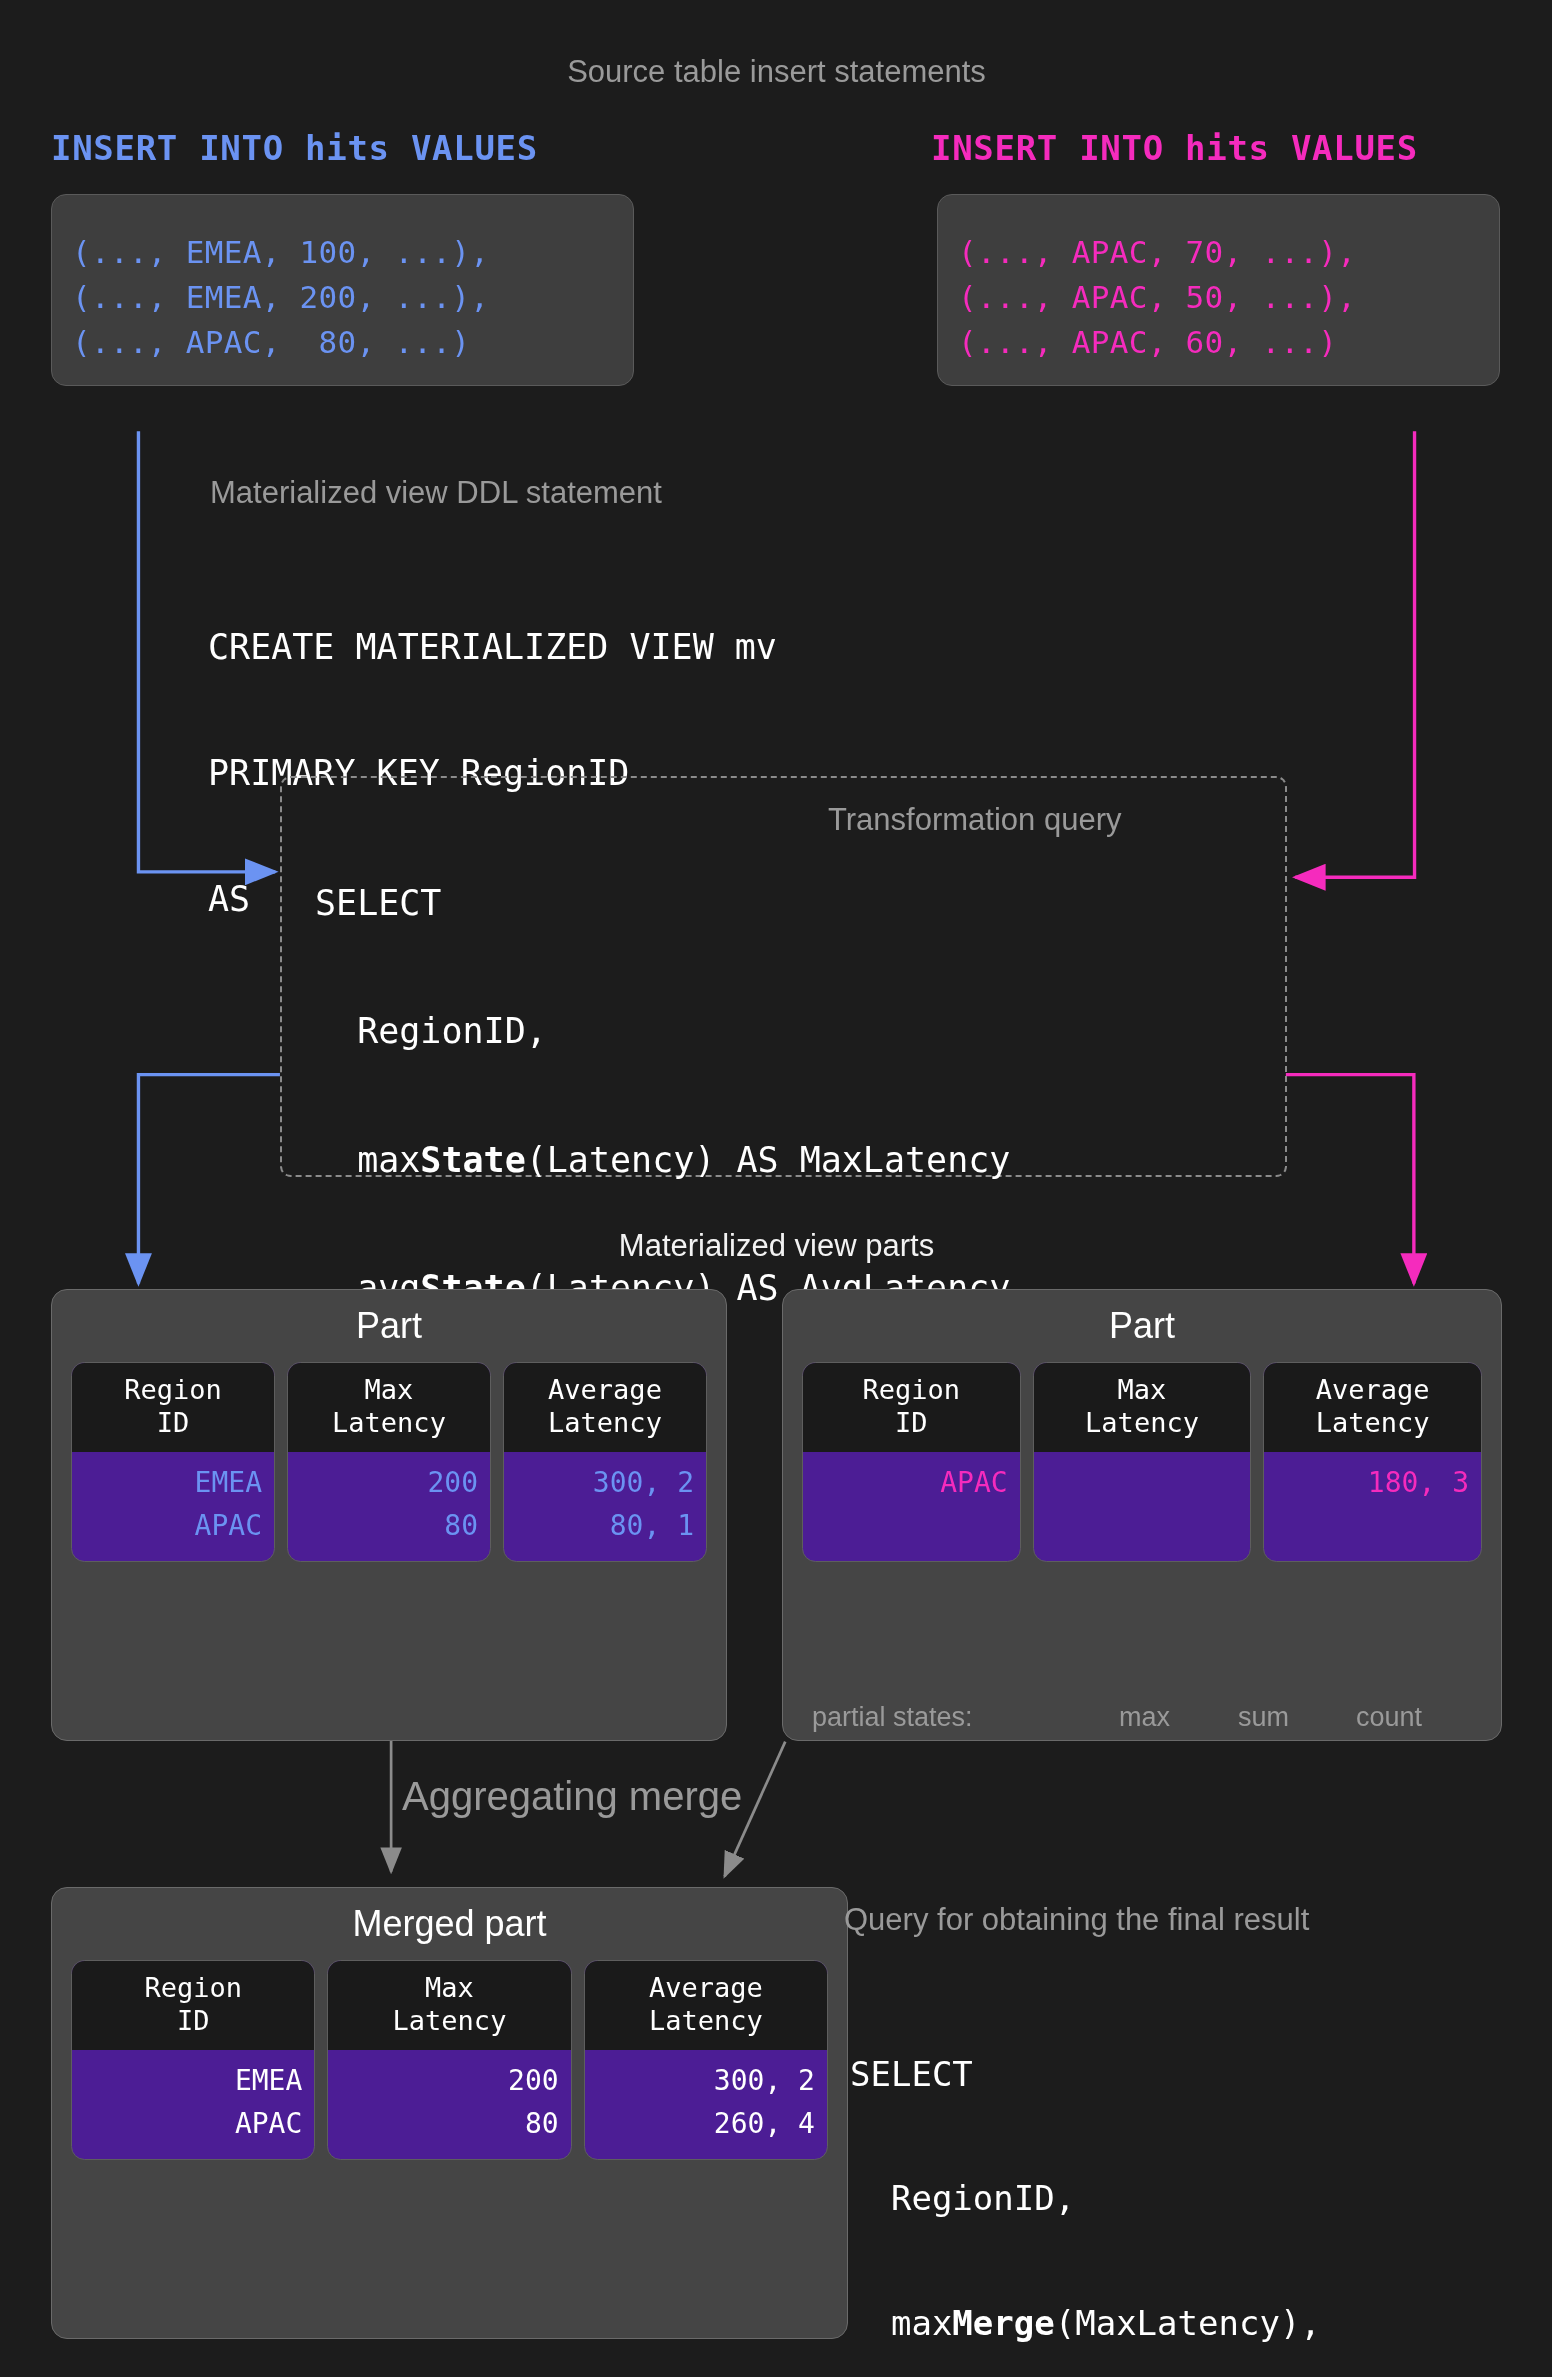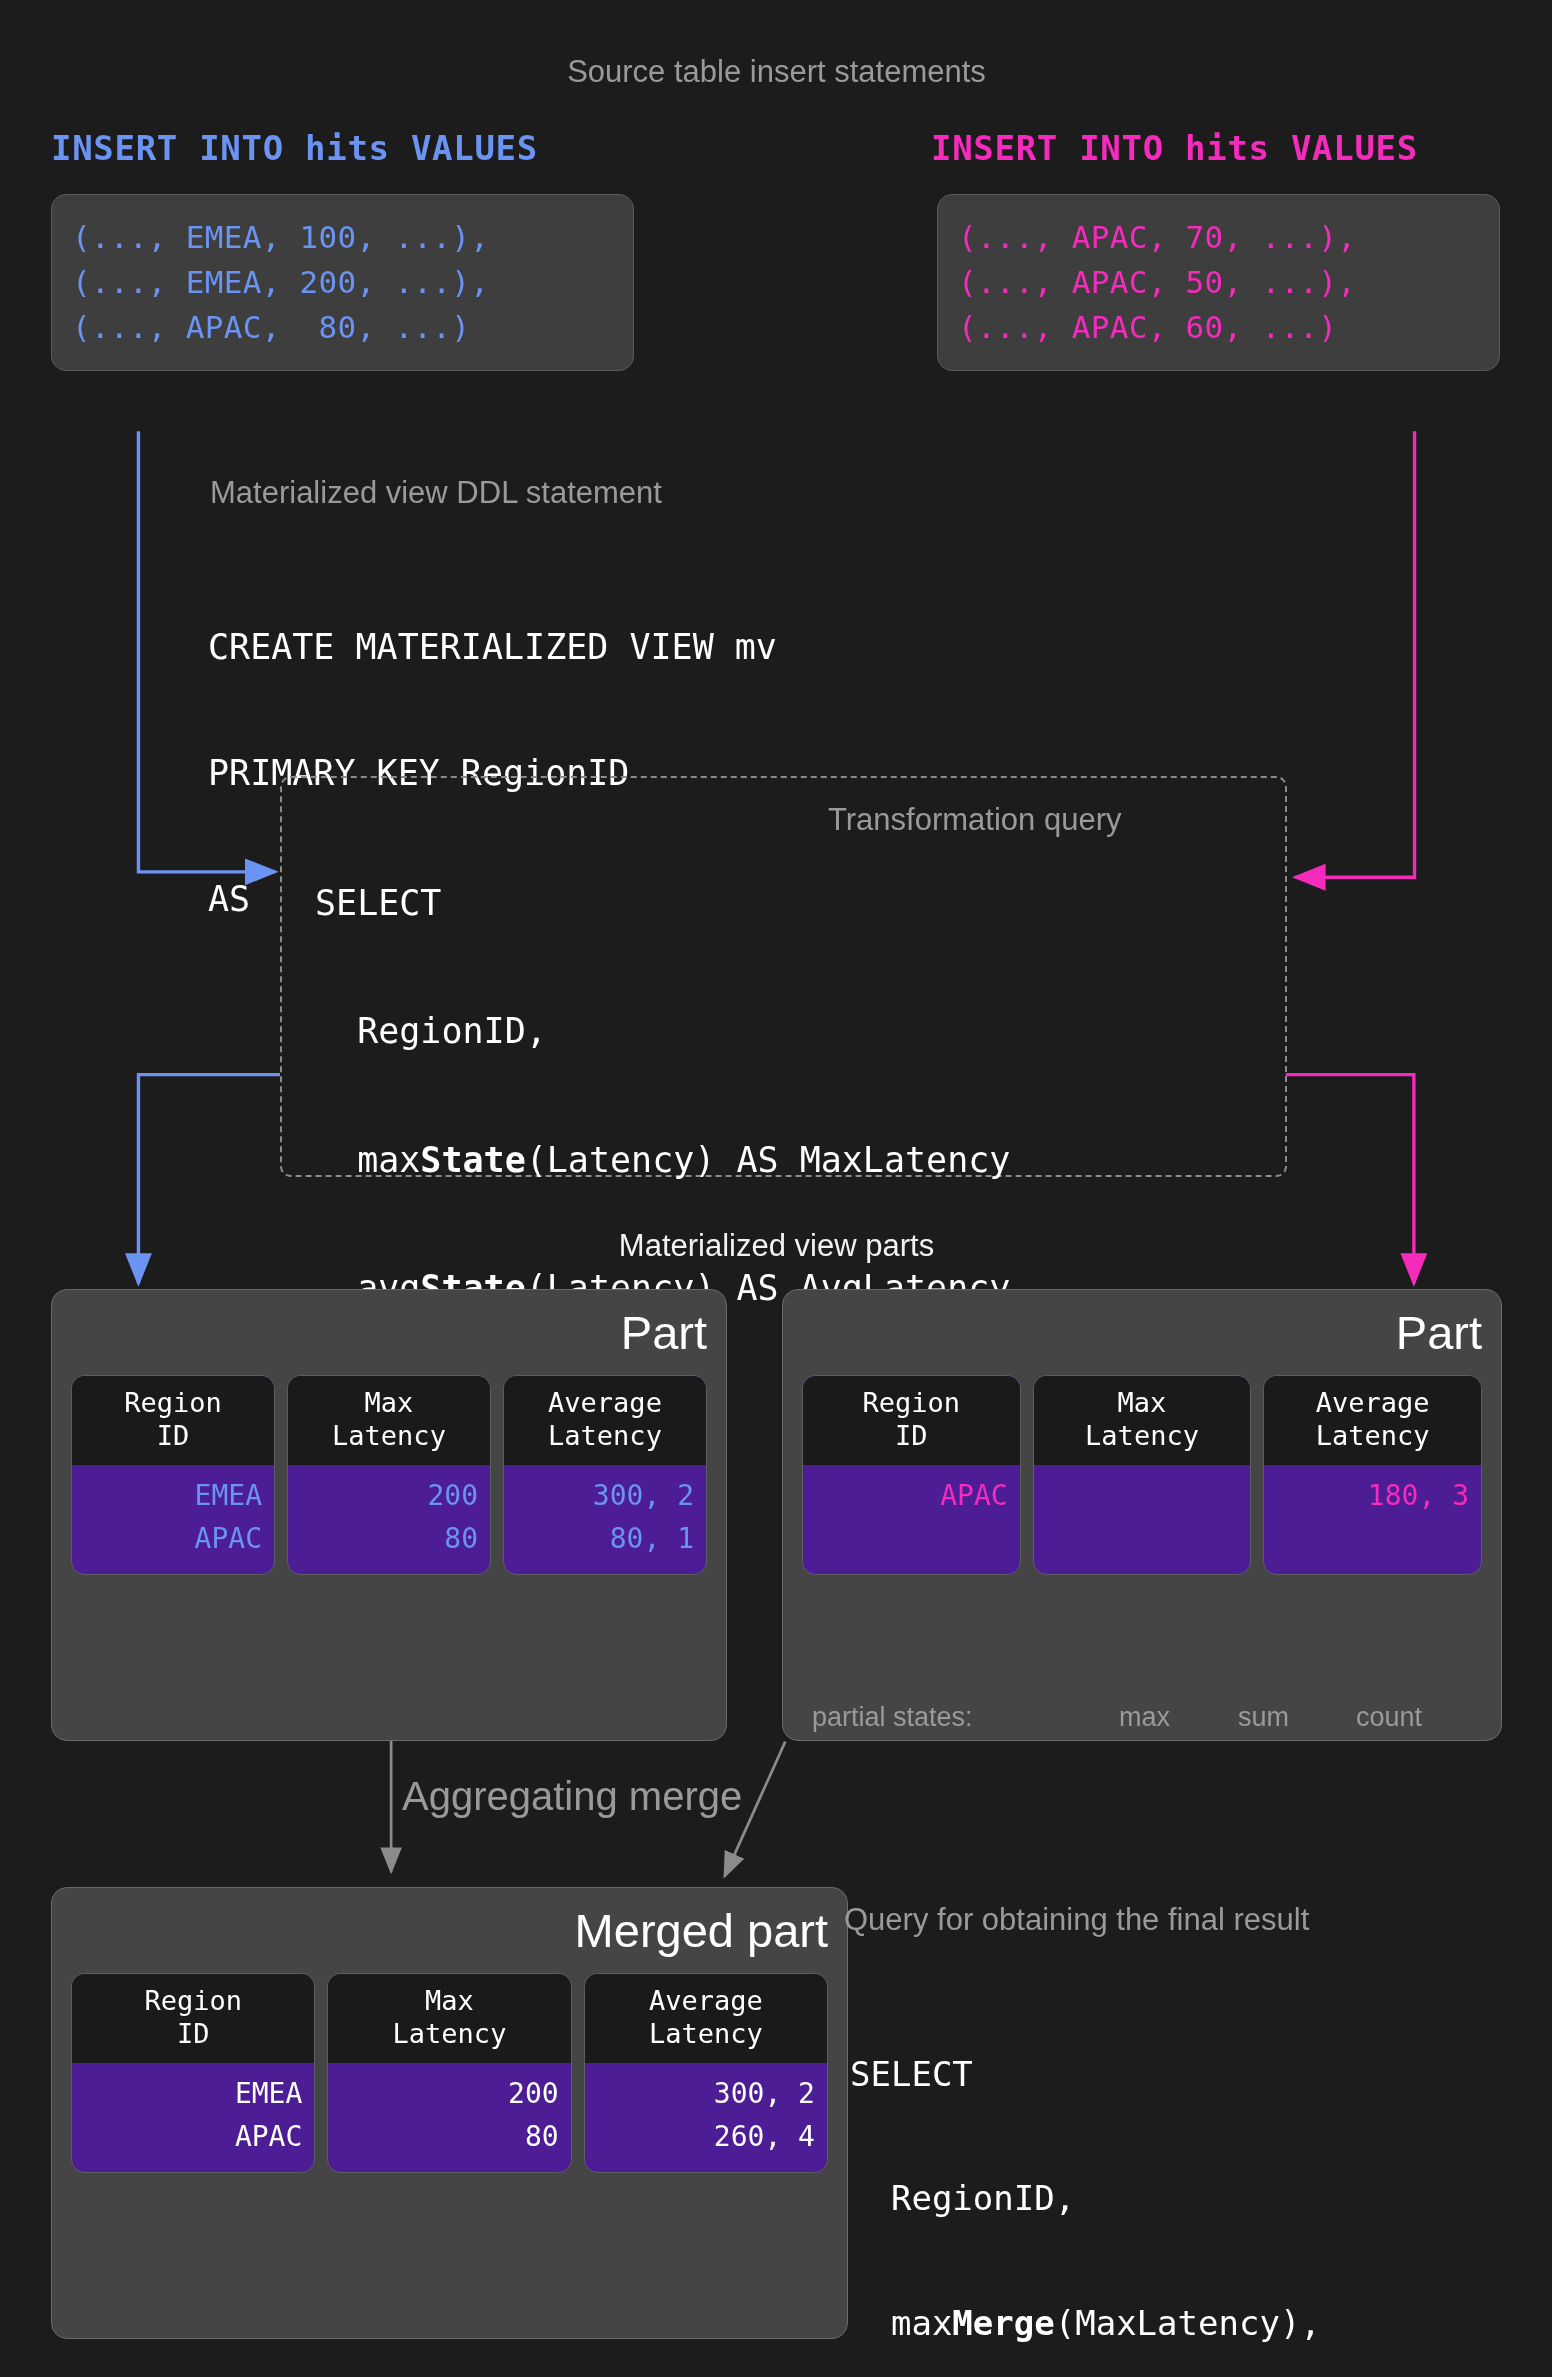--- a/index.html
+++ b/index.html
@@ -39,21 +39,21 @@
     white-space: nowrap;
   }
   .blue { color: #6b93f2; }
   .pink { color: #f52bbd; }
 
   
   .insert-box {
     background: #3e3e3e;
     border: 1.3px solid #5a5a5a;
     border-radius: 15px;
-    padding: 20px 20px 20px 20px;
+    padding: 35px 20px 20px 20px;
   }
   .insert-box .row {
     font-family: "DejaVu Sans Mono", monospace;
     font-size: 31px;
     line-height: 1.45;
     white-space: pre;
     letter-spacing: 0.3px;
   }
 
   
@@ -79,22 +79,22 @@
   }
   .query-txt b { font-weight: 700; }
 
   
   .part-box {
     background: #454545;
     border: 1.3px solid #6a6a6a;
     border-radius: 16px;
   }
   .part-title {
-    text-align: right;
-    font-size: 47px;
+    text-align: center;
+    font-size: 36px;
     color: #ffffff;
     font-family: "Liberation Sans", sans-serif;
   }
   .cols { display: flex; gap: 12px; }
   .col {
     background: #4c1d95;
     border: 1.3px solid #5e5e5e;
     border-radius: 13.5px;
     overflow: hidden;
     flex: 1;

